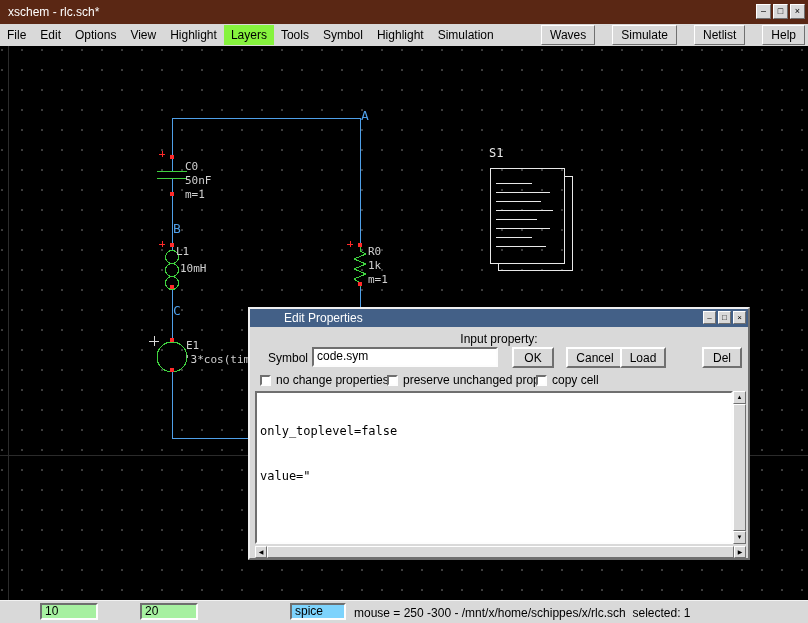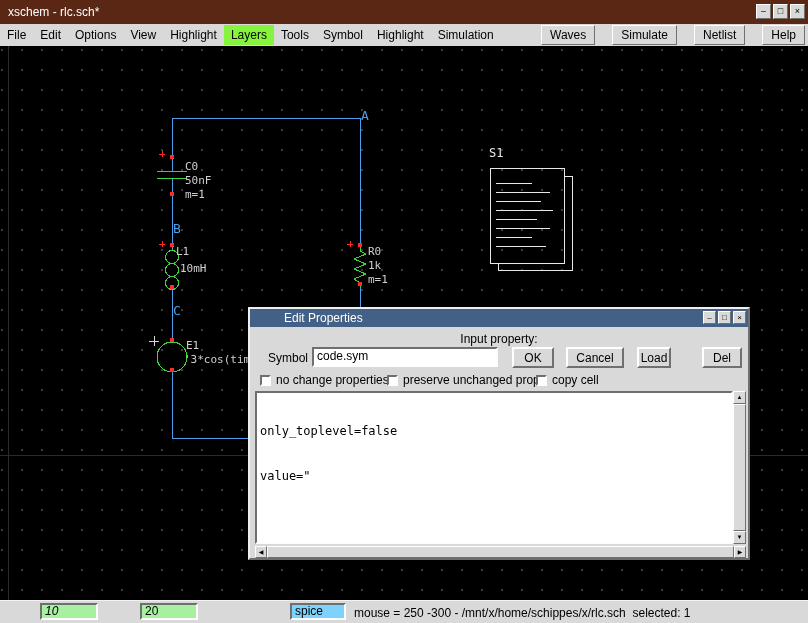--- a/index.html
+++ b/index.html
@@ -51,21 +51,21 @@
   .dlg-prompt { text-align:center; margin-top:5px; }
   .dlg-label-symbol { position:absolute; left:18px; top:42px; }
   .entry { background:#fff; border:2px solid; border-color:#6f6f6f #fdfdfd #fdfdfd #6f6f6f;
     font-size:12px; line-height:15px; padding:0 3px; white-space:pre; overflow:hidden; }
   .dlg-symbol-entry { position:absolute; left:62px; top:38px; width:186px; height:20px; }
   .dlg-btn { position:absolute; top:38px; height:21px; background:#d9d9d9; border:2px solid;
     border-color:#ffffff #707070 #707070 #ffffff; font-size:12px; text-align:center;
     font-family:inherit; padding:0; }
   .btn-ok { left:262px; width:42px; }
   .btn-cancel { left:316px; width:58px; }
-  .btn-load { left:387px; width:34px; }
+  .btn-load { left:370px; width:46px; }
   .btn-del { left:452px; width:40px; }
   .cb-group { position:absolute; top:64px; display:flex; align-items:center; gap:5px; }
   .cb-box { width:11px; height:11px; background:#fff; border:2px solid;
     border-color:#6f6f6f #fdfdfd #fdfdfd #6f6f6f; }
   .cb1 { left:10px; } .cb2 { left:137px; } .cb3 { left:286px; }
   .dlg-editor { position:absolute; left:5px; top:82px; width:478px; height:153px;
     background:#fff; border:2px solid; border-color:#6f6f6f #fdfdfd #fdfdfd #6f6f6f;
     font-family:"DejaVu Sans Mono", monospace; font-size:12px; line-height:15px;
     padding:1px 3px; white-space:pre; overflow:hidden; }
   .vscroll { position:absolute; left:483px; top:82px; width:13px; height:153px;
@@ -255,21 +255,21 @@
     </div>
     <div class="hscroll">
       <div class="sc-arrow">◀</div>
       <div class="sc-thumb"></div>
       <div class="sc-arrow">▶</div>
     </div>
   </div>
 
   <div class="statusbar">
     <span class="sb-label" style="left:4px;">SNAP:</span>
-    <span class="sb-entry sb-green" style="left:40px; width:58px;font-style:italic;">10</span>
+    <span class="sb-entry sb-green" style="left:40px; width:58px;">10</span>
     <span class="sb-label" style="left:106px;">GRID:</span>
     <span class="sb-entry sb-green" style="left:140px; width:58px;">20</span>
     <span class="sb-label" style="left:205px;">NETLIST MODE:</span>
     <span class="sb-entry sb-plain" style="left:290px; width:56px;">spice</span>
     <span class="sb-info">mouse = 250 -300 - /mnt/x/home/schippes/x/rlc.sch  selected: 1</span>
   </div>
 
 </div>
 
 </body></html>

